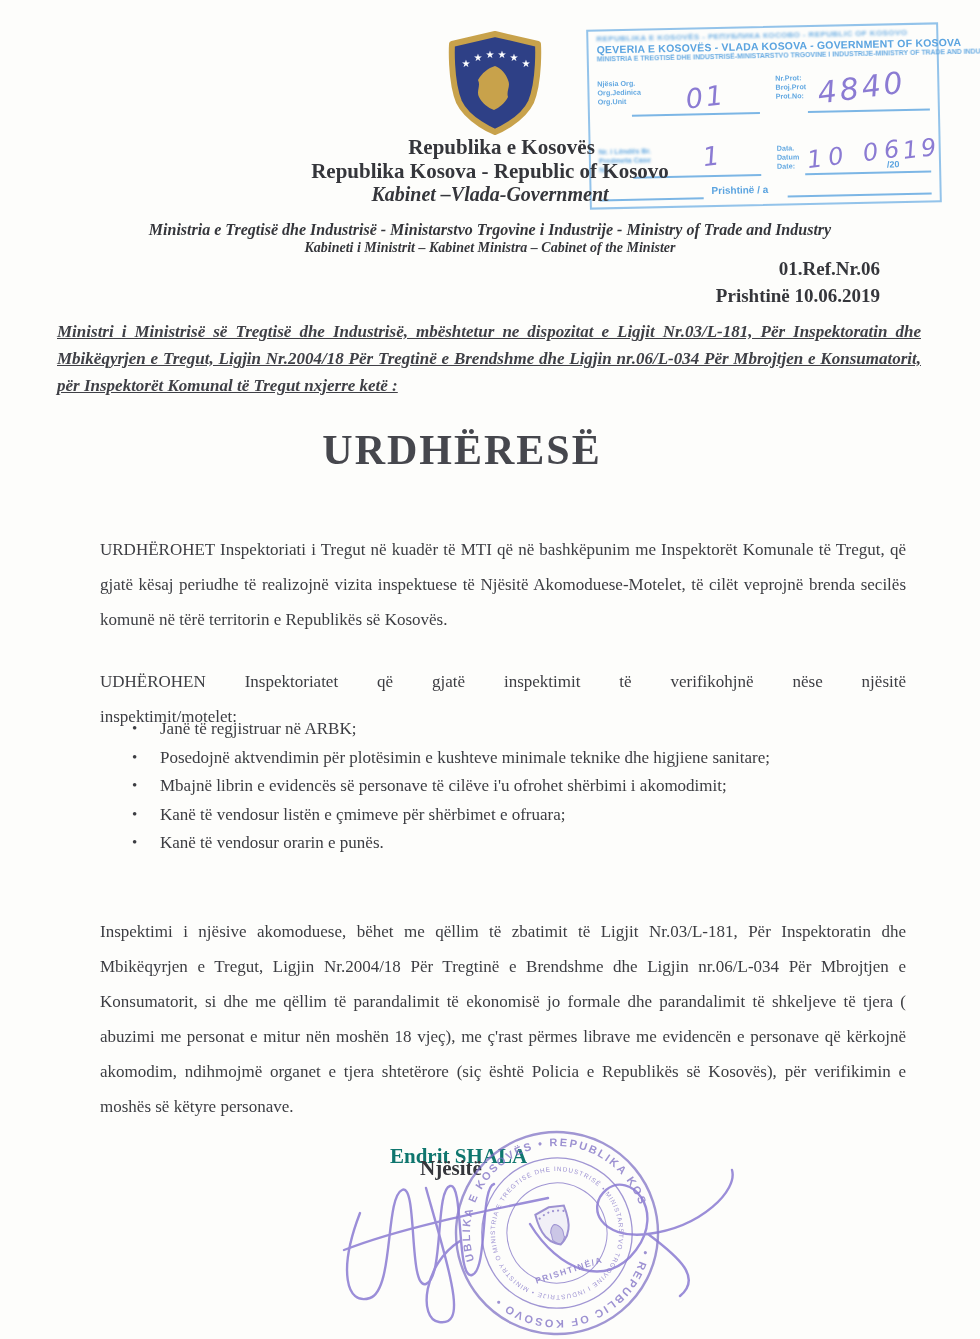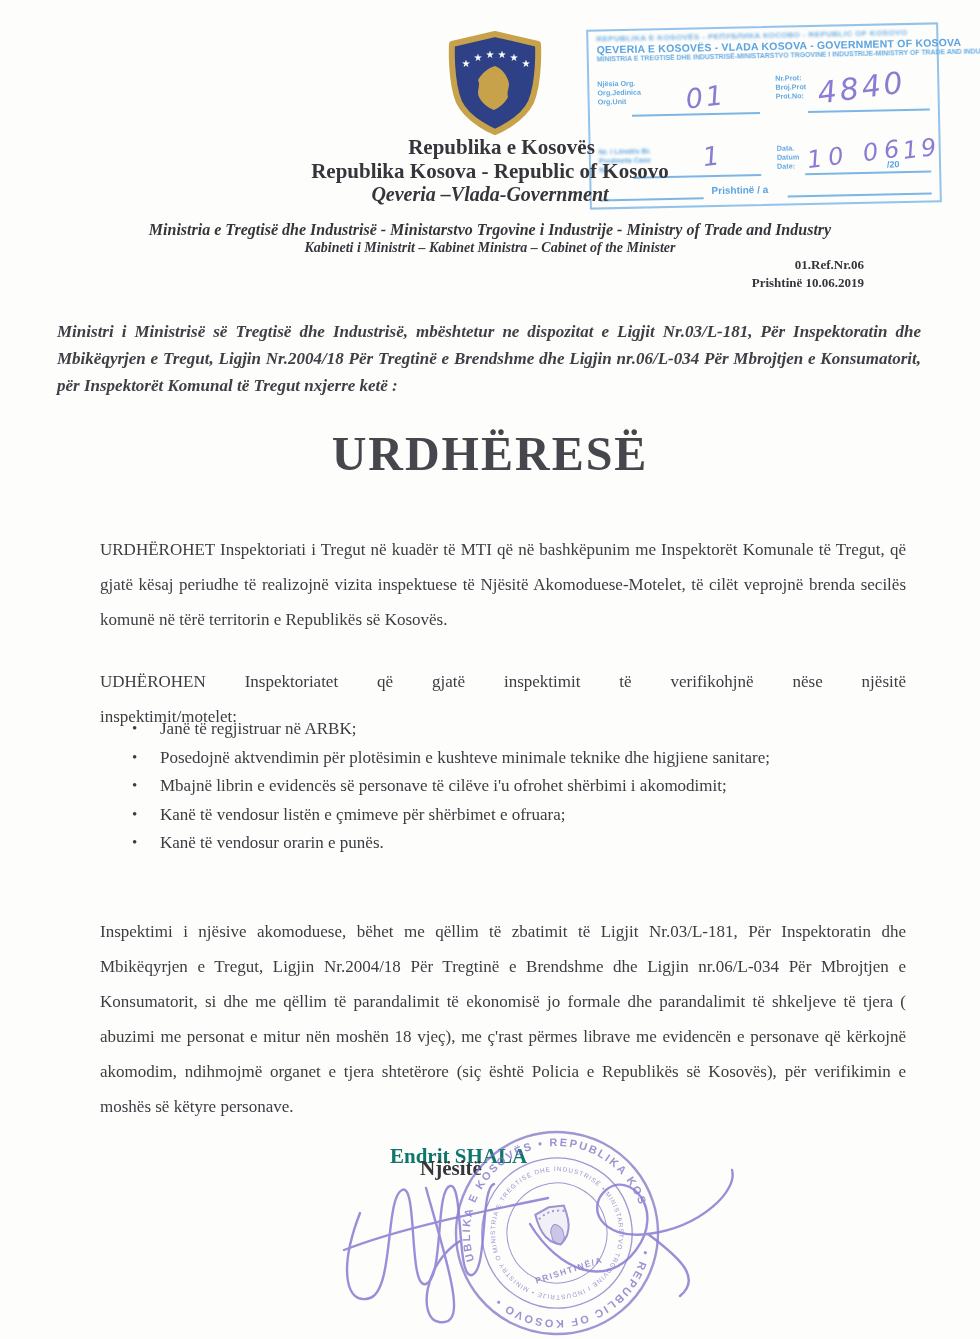--- a/index.html
+++ b/index.html
@@ -46,27 +46,27 @@
     color:#8b7bd3;
     font-family:"DejaVu Sans", sans-serif;
     font-style:italic;
     transform:rotate(-6deg);
     letter-spacing:3px;
   }
   .pstamp .place{position:absolute;font-size:10px;font-weight:700;color:#5ba4e0;}
   .pstamp .printed-yr{position:absolute;font-size:9px;font-weight:700;color:#5ba4e0;}
 
   
-  .refblock{right:116px;top:256px;text-align:right;font-weight:700;font-size:13px;line-height:1.4;color:#35363b;}
+  .refblock{right:100px;top:256px;text-align:right;font-weight:700;font-size:19px;line-height:1.4;color:#35363b;}
 
   
   .intro{left:57px;top:318px;width:864px;font-style:italic;font-weight:700;
-         font-size:17px;line-height:27px;text-align:justify;color:#3f4046;}
+         font-size:17px;line-height:27px;text-align:justify;color:#3f4046;text-decoration:underline;}
   .doctitle{left:0;top:426px;width:924px;text-align:center;
-            font-size:48px;font-weight:700;letter-spacing:2px;color:#46474d;padding-left:28px;}
+            font-size:42px;font-weight:700;letter-spacing:2px;color:#46474d;}
   .para{font-size:17px;line-height:35px;text-align:justify;color:#3c3d42;}
   .p1{left:100px;top:532px;width:806px;}
   .p2{left:100px;top:664px;width:806px;}
   .p2 .stretch{text-align:justify;text-align-last:justify;}
   .blist{left:130px;top:720px;width:776px;list-style:none;margin:0;padding:0;}
   .blist li{position:relative;padding-left:30px;margin-bottom:10.5px;font-size:17px;line-height:18px;color:#3c3d42;}
   .blist li .dot{position:absolute;left:2px;top:-1px;font-size:15px;}
   .p3{left:100px;top:914px;width:806px;}
 
   
@@ -127,21 +127,21 @@
     <span class="hand" style="left:312px;top:110px;font-size:24px;">19</span>
 
     <div class="place" style="left:120px;top:156px;">Prishtinë / a</div>
     <div class="uline" style="left:8px;top:168px;width:104px;"></div>
     <div class="uline" style="left:196px;top:168px;width:144px;"></div>
   </div>
 
   <div class="abs hdr">
     <div class="l1">Republika e Kosovës</div>
     <div class="l2">Republika Kosova - Republic of Kosovo</div>
-    <div class="l3">Qeveria –Vlada-Government</div>
+    <div class="l3">Kabinet –Vlada-Government</div>
     <div class="l4">Ministria e Tregtisë dhe Industrisë - Ministarstvo Trgovine i Industrije - Ministry of Trade and Industry</div>
     <div class="l5">Kabineti i Ministrit – Kabinet Ministra – Cabinet of the Minister</div>
   </div>
 
   <div class="abs refblock">
     <div>01.Ref.Nr.06</div>
     <div>Prishtinë 10.06.2019</div>
   </div>
 
   <div class="abs intro">Ministri i Ministrisë së Tregtisë dhe Industrisë, mbështetur ne dispozitat e Ligjit Nr.03/L-181, Për Inspektoratin dhe Mbikëqyrjen e Tregut, Ligjin Nr.2004/18 Për Tregtinë e Brendshme dhe Ligjin nr.06/L-034 Për Mbrojtjen e Konsumatorit, për Inspektorët Komunal të Tregut nxjerre ketë :</div>

